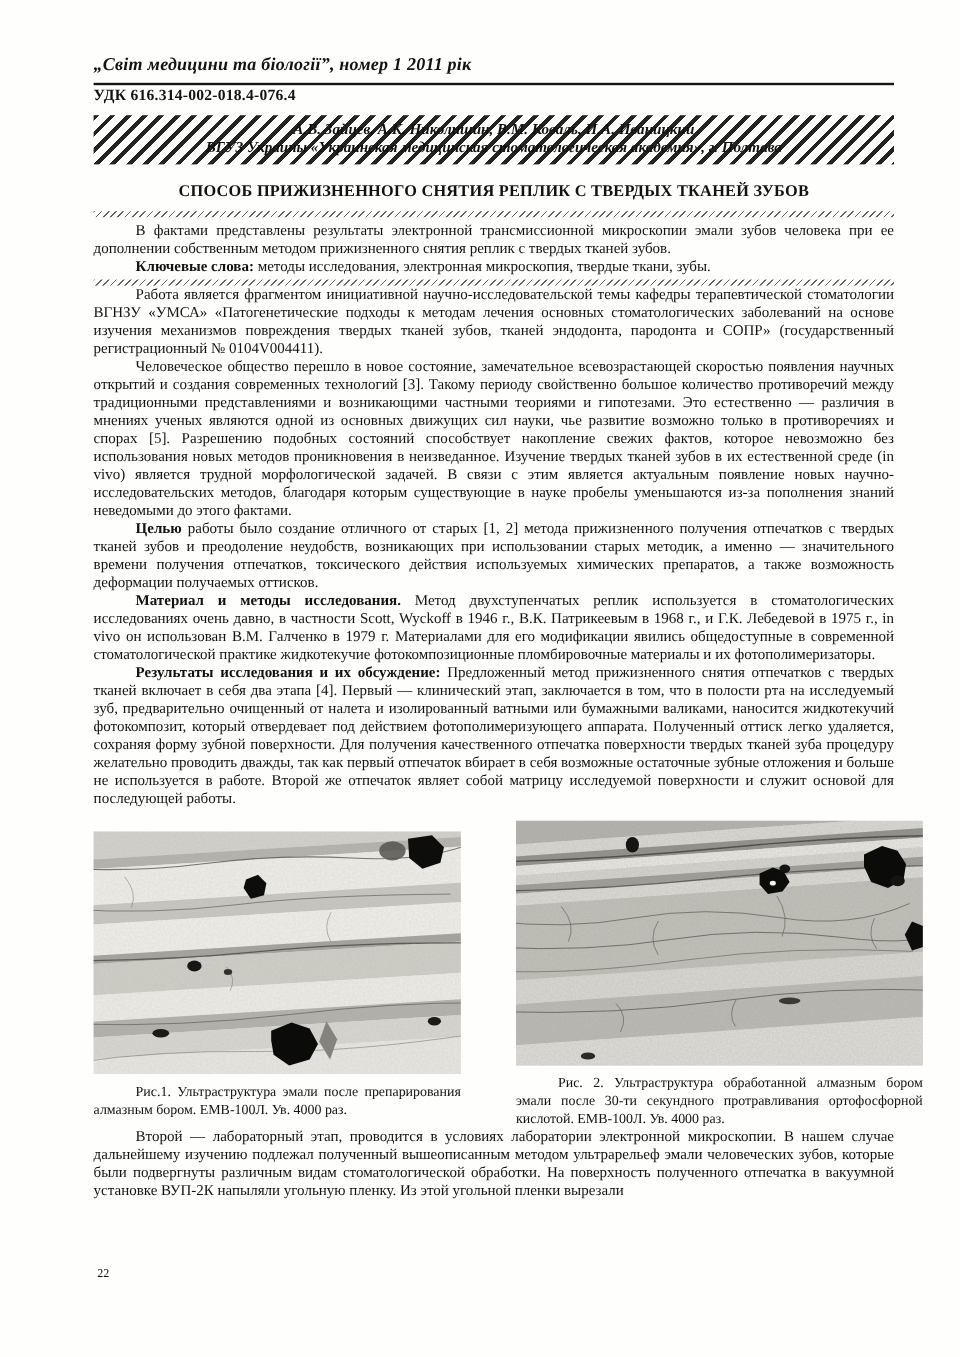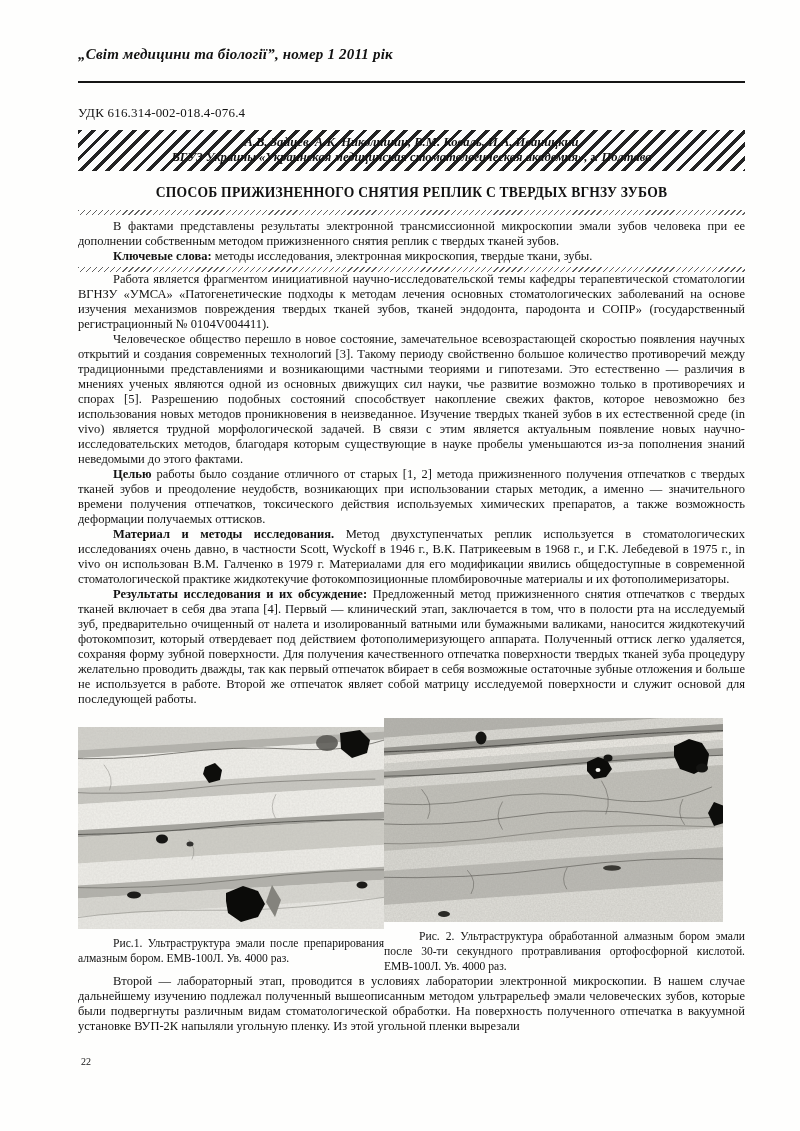--- a/index.html
+++ b/index.html
@@ -10,24 +10,24 @@
     background:#fefefd;
     font-family:"Liberation Serif","DejaVu Serif",serif;
     color:#121212;
     overflow:hidden;
   }
   .content{position:absolute;left:78px;top:46px;width:667px;}
 
   .journal-header{
     font-size:15px;font-weight:bold;font-style:italic;
     letter-spacing:.2px;
-    padding-bottom:18px;
+    padding-bottom:6px;
     border-bottom:2.4px solid #151515;
   }
-  .udk{margin-top:22px;font-size:13px;font-weight:normal;letter-spacing:.2px;}
+  .udk{margin-top:0;font-size:13px;font-weight:bold;letter-spacing:.2px;}
 
   .authors-block{
     position:relative;
     margin-top:9px;
     padding:5px 0 6px 0;
     text-align:center;
     font-size:12.6px;line-height:15px;
     font-weight:bold;font-style:italic;
   }
   .authors-block .hatch{
@@ -60,21 +60,21 @@
   .abstract{margin-top:4px;}
   .funding{margin-top:9px;}
   .lead{font-weight:bold;font-family:Liberation Serif, serif;}
 
   .figures-row{
     margin-top:11px;
     display:flex;justify-content:space-between;align-items:center;
   }
   figure{margin:0;padding:0;}
   .fig1{width:306px;}
-  .fig2{width:372px;}
+  .fig2{width:372px;margin-left:46px;}
   figure svg{display:block;}
   figcaption{
     margin-top:7px;
     font-size:11.6px;line-height:15px;
     text-align:justify;text-indent:35px;
   }
 
   .lab-par{margin-top:14px;}
 
   .page-number{
@@ -91,21 +91,21 @@
     <div class="journal-header">„Світ медицини та біології”, номер 1 2011 рік</div>
 
     <div class="udk">УДК 616.314-002-018.4-076.4</div>
 
     <div class="authors-block">
       <div>А.В. Зайцев, А.К. Николишин, В.М. Коваль, И.А. Иваницкий</div>
       <div>ВГУЗ Украины «Украинская медицинская стоматологическая академия», г. Полтава</div>
       <div class="hatch"></div>
     </div>
 
-    <div class="paper-title">СПОСОБ ПРИЖИЗНЕННОГО СНЯТИЯ РЕПЛИК С ТВЕРДЫХ ВГНЗУ ЗУБОВ</div>
+    <div class="paper-title">СПОСОБ ПРИЖИЗНЕННОГО СНЯТИЯ РЕПЛИК С ТВЕРДЫХ ТКАНЕЙ ЗУБОВ</div>
 
     <div class="dotted-sep sep-top"></div>
 
     <div class="abstract">
       <p class="par">В фактами представлены результаты электронной трансмиссионной микроскопии эмали зубов человека при ее дополнении собственным методом прижизненного снятия реплик с твердых тканей зубов.</p>
       <p class="par"><span class="lead">Ключевые слова:</span><span> методы исследования, электронная микроскопия, твердые ткани, зубы.</span></p>
     </div>
 
     <div class="dotted-sep sep-bottom"></div>
 

